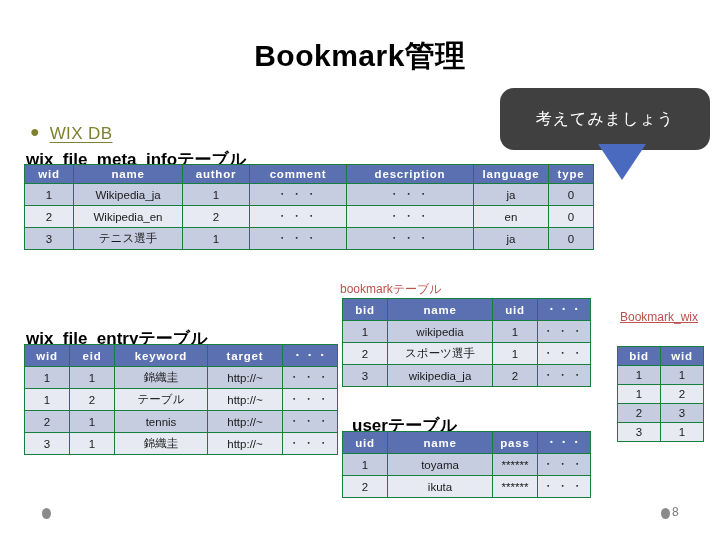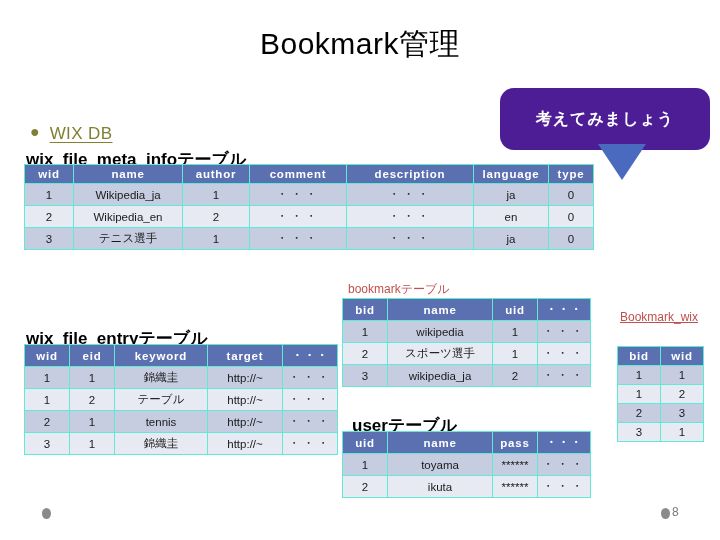--- a/index.html
+++ b/index.html
@@ -13,25 +13,25 @@
     position: relative;
     overflow: hidden;
     font-family: "Liberation Sans", "DejaVu Sans", sans-serif;
     color: #000000;
   }
 
   
   #slide-title {
     position: absolute;
     left: 0;
-    top: 24px;
+    top: 36px;
     width: 720px;
     text-align: center;
     font-size: 30px;
-    font-weight: 400;
+    font-weight: 700;
     letter-spacing: 0.5px;
     color: #000000;
     white-space: nowrap;
   }
 
   
   #bullet-row {
     position: absolute;
     left: 30px;
     top: 104px;
@@ -54,27 +54,26 @@
     margin-top: 20px;
   }
 
   
   #speech-bubble {
     position: absolute;
     left: 500px;
     top: 88px;
     width: 210px;
     height: 62px;
-    background: #4c1d95;
+    background: #404040;
     border-radius: 14px;
     box-sizing: border-box;
     display: flex;
     align-items: center;
     justify-content: center;
-    font-weight: bold;
   }
   #speech-bubble-text {
     color: #ffffff;
     font-size: 16px;
     letter-spacing: 1px;
     white-space: nowrap;
   }
   #speech-bubble-tail {
     position: absolute;
     left: 598px;
@@ -102,21 +101,21 @@
   .tbl-caption.red.center {
     text-align: center;
     line-height: 1.15;
   }
 
   
   table.dbt {
     position: absolute;
     border-collapse: separate;
     border-spacing: 1px;
-    background: #5eead4;
+    background: #15803d;
     table-layout: fixed;
   }
   table.dbt th {
     background: #5b70b0;
     color: #ffffff;
     font-size: 11.5px;
     font-weight: bold;
     letter-spacing: 0.8px;
     padding: 3px 2px;
     text-align: center;
@@ -275,21 +274,21 @@
     <tr class="even">
       <td>3</td>
       <td>1</td>
       <td>錦織圭</td>
       <td>http://~</td>
       <td class="dots">・・・</td>
     </tr>
   </tbody>
 </table>
 
-<div class="tbl-caption red" style="left:348px; top:281px;">bookmarkテーブル</div>
+<div class="tbl-caption red" style="left:340px; top:281px;">bookmarkテーブル</div>
 
 <table class="dbt" id="tbl-bookmark" style="left:342px; top:298px; width:244px;">
   <colgroup>
     <col style="width:44px">
       <col style="width:104px">
       <col style="width:44px">
       <col style="width:52px">
   </colgroup>
   <thead>
     <tr>

